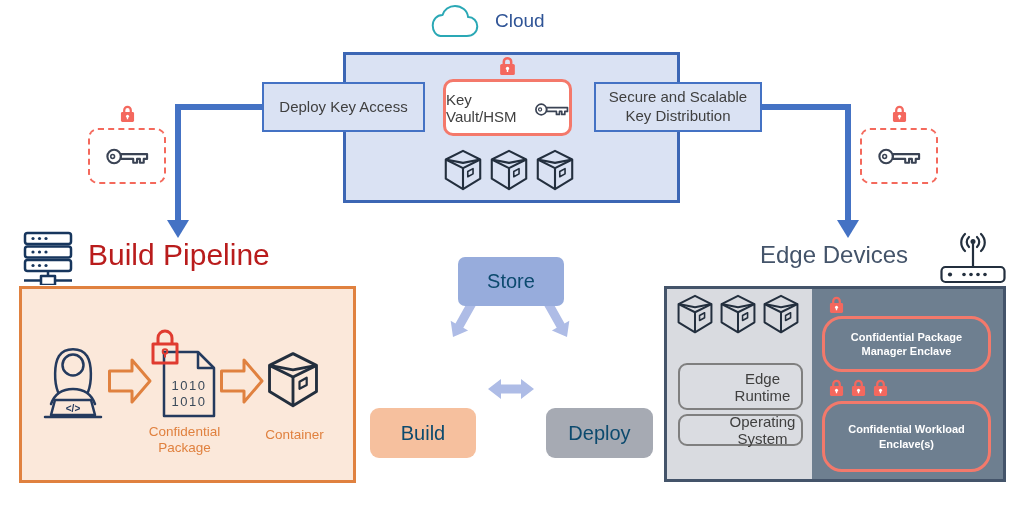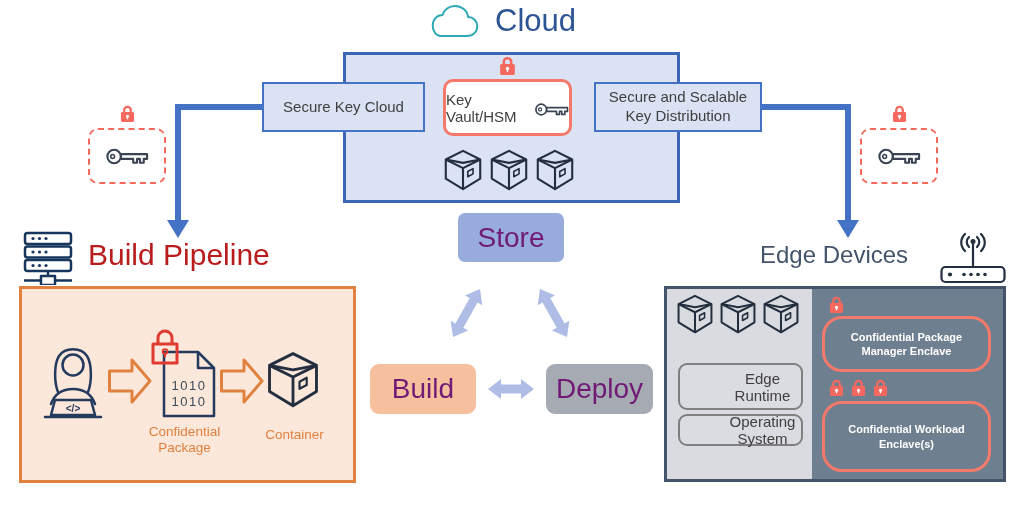--- a/index.html
+++ b/index.html
@@ -2,35 +2,35 @@
 <html><head>
 <meta charset="utf-8">
 <style>
   html,body{margin:0;padding:0;background:#ffffff;}
   .canvas{position:relative;width:1024px;height:506px;background:#ffffff;
           font-family:"Liberation Sans",sans-serif;overflow:hidden;}
   .abs{position:absolute;}
   .flexc{display:flex;align-items:center;justify-content:center;text-align:center;}
   
   .cloud-title{left:425px;top:2px;display:flex;align-items:center;gap:10px;}
-  .cloud-word{font-size:31px;color:#2f5496;text-align:center;}
+  .cloud-word{font-size:19px;color:#2f5496;text-align:center;}
   .mainbox{left:343px;top:52px;width:337px;height:151px;background:#dae2f3;
            border:3px solid #3c66b4;box-sizing:border-box;z-index:2;}
   .subbox{background:#dae2f3;border:2.5px solid #4472c4;box-sizing:border-box;
           font-size:15px;color:#3f3f3f;line-height:1.25;z-index:3;}
   .ska{left:262px;top:82px;width:163px;height:50px;}
   .skd{left:594px;top:82px;width:168px;height:50px;}
   .kv{left:443px;top:79px;width:129px;height:57px;background:#ffffff;
       border:3px solid #f4796b;border-radius:10px;box-sizing:border-box;
       display:flex;flex-direction:row;align-items:center;justify-content:center;
       font-size:15px;color:#3f3f3f;z-index:3;}
   .dashedbox{width:78px;height:56px;border:2.5px dashed #f4695c;border-radius:10px;
              box-sizing:border-box;z-index:2;}
   
-  .cyclebox{border-radius:7px;color:#701a75;font-size:28px;z-index:2;}
+  .cyclebox{border-radius:7px;color:#0c4a6e;font-size:20px;z-index:2;margin-top:44px;}
   .store{left:458px;top:213px;width:106px;height:49px;background:#97acdc;}
   .build{left:370px;top:364px;width:106px;height:50px;background:#f6c09e;border-radius:9px;}
   .deploy{left:546px;top:364px;width:107px;height:50px;background:#a6aab3;border-radius:9px;}
   
   .bp-title{left:88px;top:238px;font-size:30px;color:#b91c1c;z-index:2;}
   .bpbox{left:19px;top:286px;width:337px;height:197px;background:#fbe8da;
          border:3px solid #e0813f;box-sizing:border-box;z-index:1;}
   .bp-label{font-weight:normal;font-size:13.5px;color:#e0813f;line-height:1.2;
             text-align:center;z-index:3;}
   
@@ -103,21 +103,21 @@
     <svg width="60" height="38" viewBox="0 0 80 58">
       <path d="M18,52 L58,52 C68,52 74,45 74,37 C74,29 68,23 60,23 C59,13 50,6 40,6
                C31,6 23,12 21,20 C12,20 6,27 6,36 C6,44 11,52 18,52 Z" fill="none" stroke="#2aa8b5" stroke-width="3" stroke-linejoin="round"></path>
     </svg>
     <span class="cloud-word">Cloud</span>
   </div>
 
   <div class="abs mainbox"></div>
 
   <div class="abs subbox ska flexc">
-    <span>Secure Key Cloud</span>
+    <span>Deploy Key Access</span>
   </div>
 
   <svg class="abs z4" style="left:499px;top:55px" width="17" height="21" viewBox="0 0 16 20">
       <use href="#sym-lock"></use>
     </svg>
   <div class="abs kv">
     <span>Key Vault/HSM</span>
     <svg width="40" height="21" viewBox="0 0 46 24" style="margin-top:3px">
         <use href="#sym-key"></use>
       </svg>

